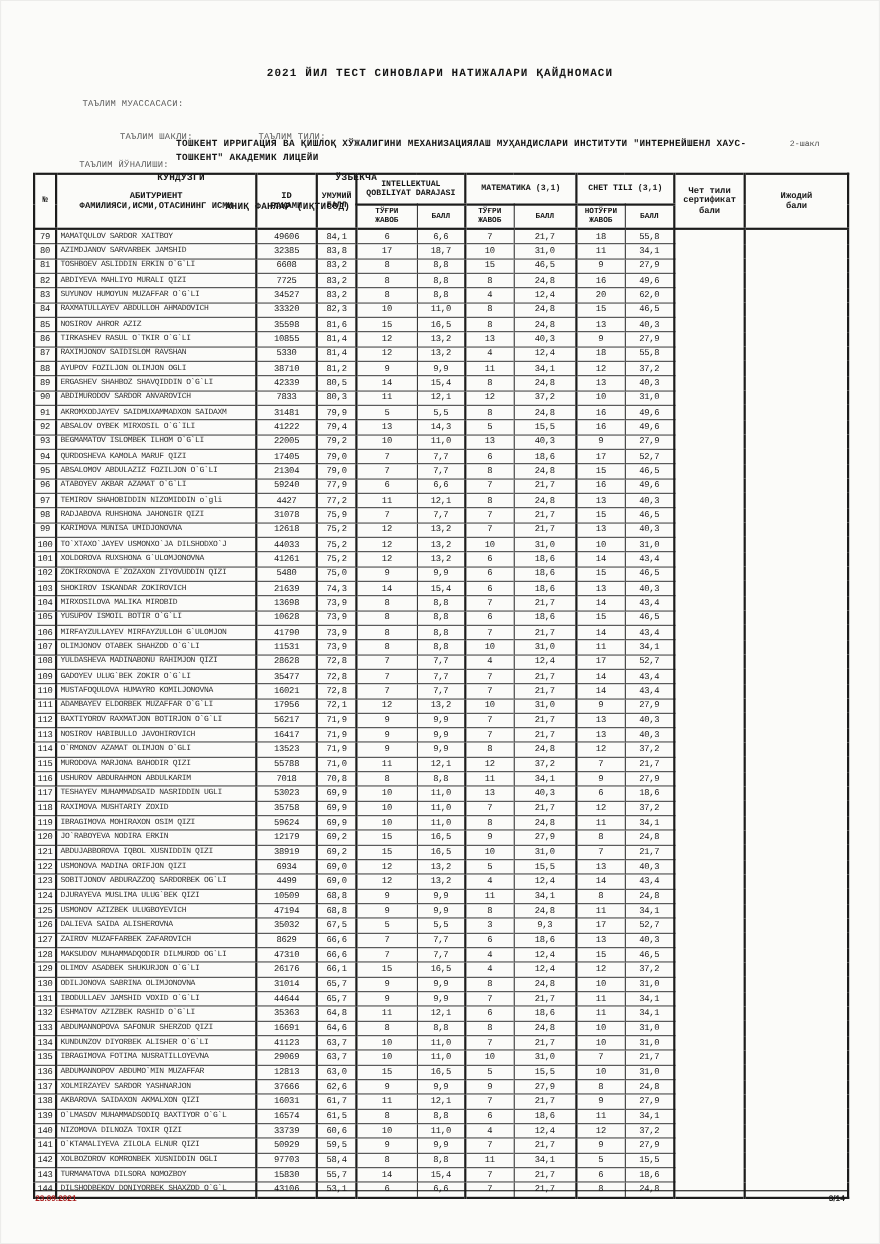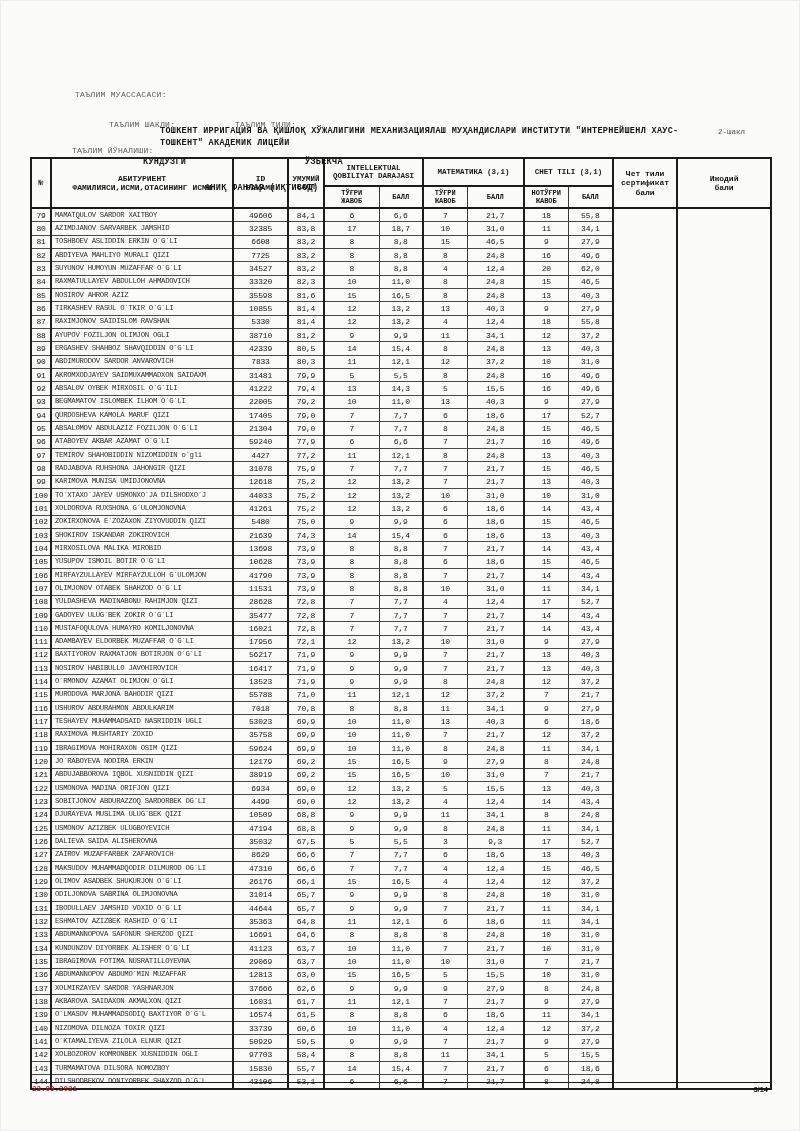--- a/index.html
+++ b/index.html
@@ -51,33 +51,34 @@
   tbody td.c-id, tbody td.c-total { font-weight:normal; }
   tbody td.tall { background:transparent; }
 
   .footer-line {
     position:absolute; top:1082px; left:30px; right:30px;
     border-top:1.6px solid #161616;
   }
   .footer-date {
     position:absolute; top:1085px; left:32px;
     font-size:7.5px; font-weight:bold;
-    font-family:Liberation Mono, monospace;
+    font-family:Liberation Sans, sans-serif;
   }
   .footer-page {
     position:absolute; top:1085px; right:32px;
     font-size:7.5px; font-weight:bold;
     font-family:"Liberation Sans",sans-serif;
   }
 </style>
 </head>
 <body>
 
 <div class="page">
 
+  <div class="doc-title">2021 ЙИЛ ТЕСТ СИНОВЛАРИ НАТИЖАЛАРИ ҚАЙДНОМАСИ</div>
 
   <span class="pos lbl" style="left:75px; top:90px;">ТАЪЛИМ МУАССАСАСИ:</span>
   <div class="pos val muassasa-value" style="left:160px; top:88px; width:560px;">ТОШКЕНТ ИРРИГАЦИЯ ВА ҚИШЛОҚ ХЎЖАЛИГИНИ МЕХАНИЗАЦИЯЛАШ МУҲАНДИСЛАРИ ИНСТИТУТИ "ИНТЕРНЕЙШЕНЛ ХАУС-ТОШКЕНТ" АКАДЕМИК ЛИЦЕЙИ</div>
 
   <span class="pos lbl" style="left:73px; top:120px;margin-left:36px;">ТАЪЛИМ ШАКЛИ:</span>
   <span class="pos val" style="left:143px; top:119px;">КУНДУЗГИ</span>
   <span class="pos lbl" style="left:235px; top:120px;">ТАЪЛИМ ТИЛИ:</span>
   <span class="pos val" style="left:305px; top:119px;">ЎЗБЕКЧА</span>
 
   <span class="pos form-note" style="right:55px; top:128px;">2-шакл</span>

